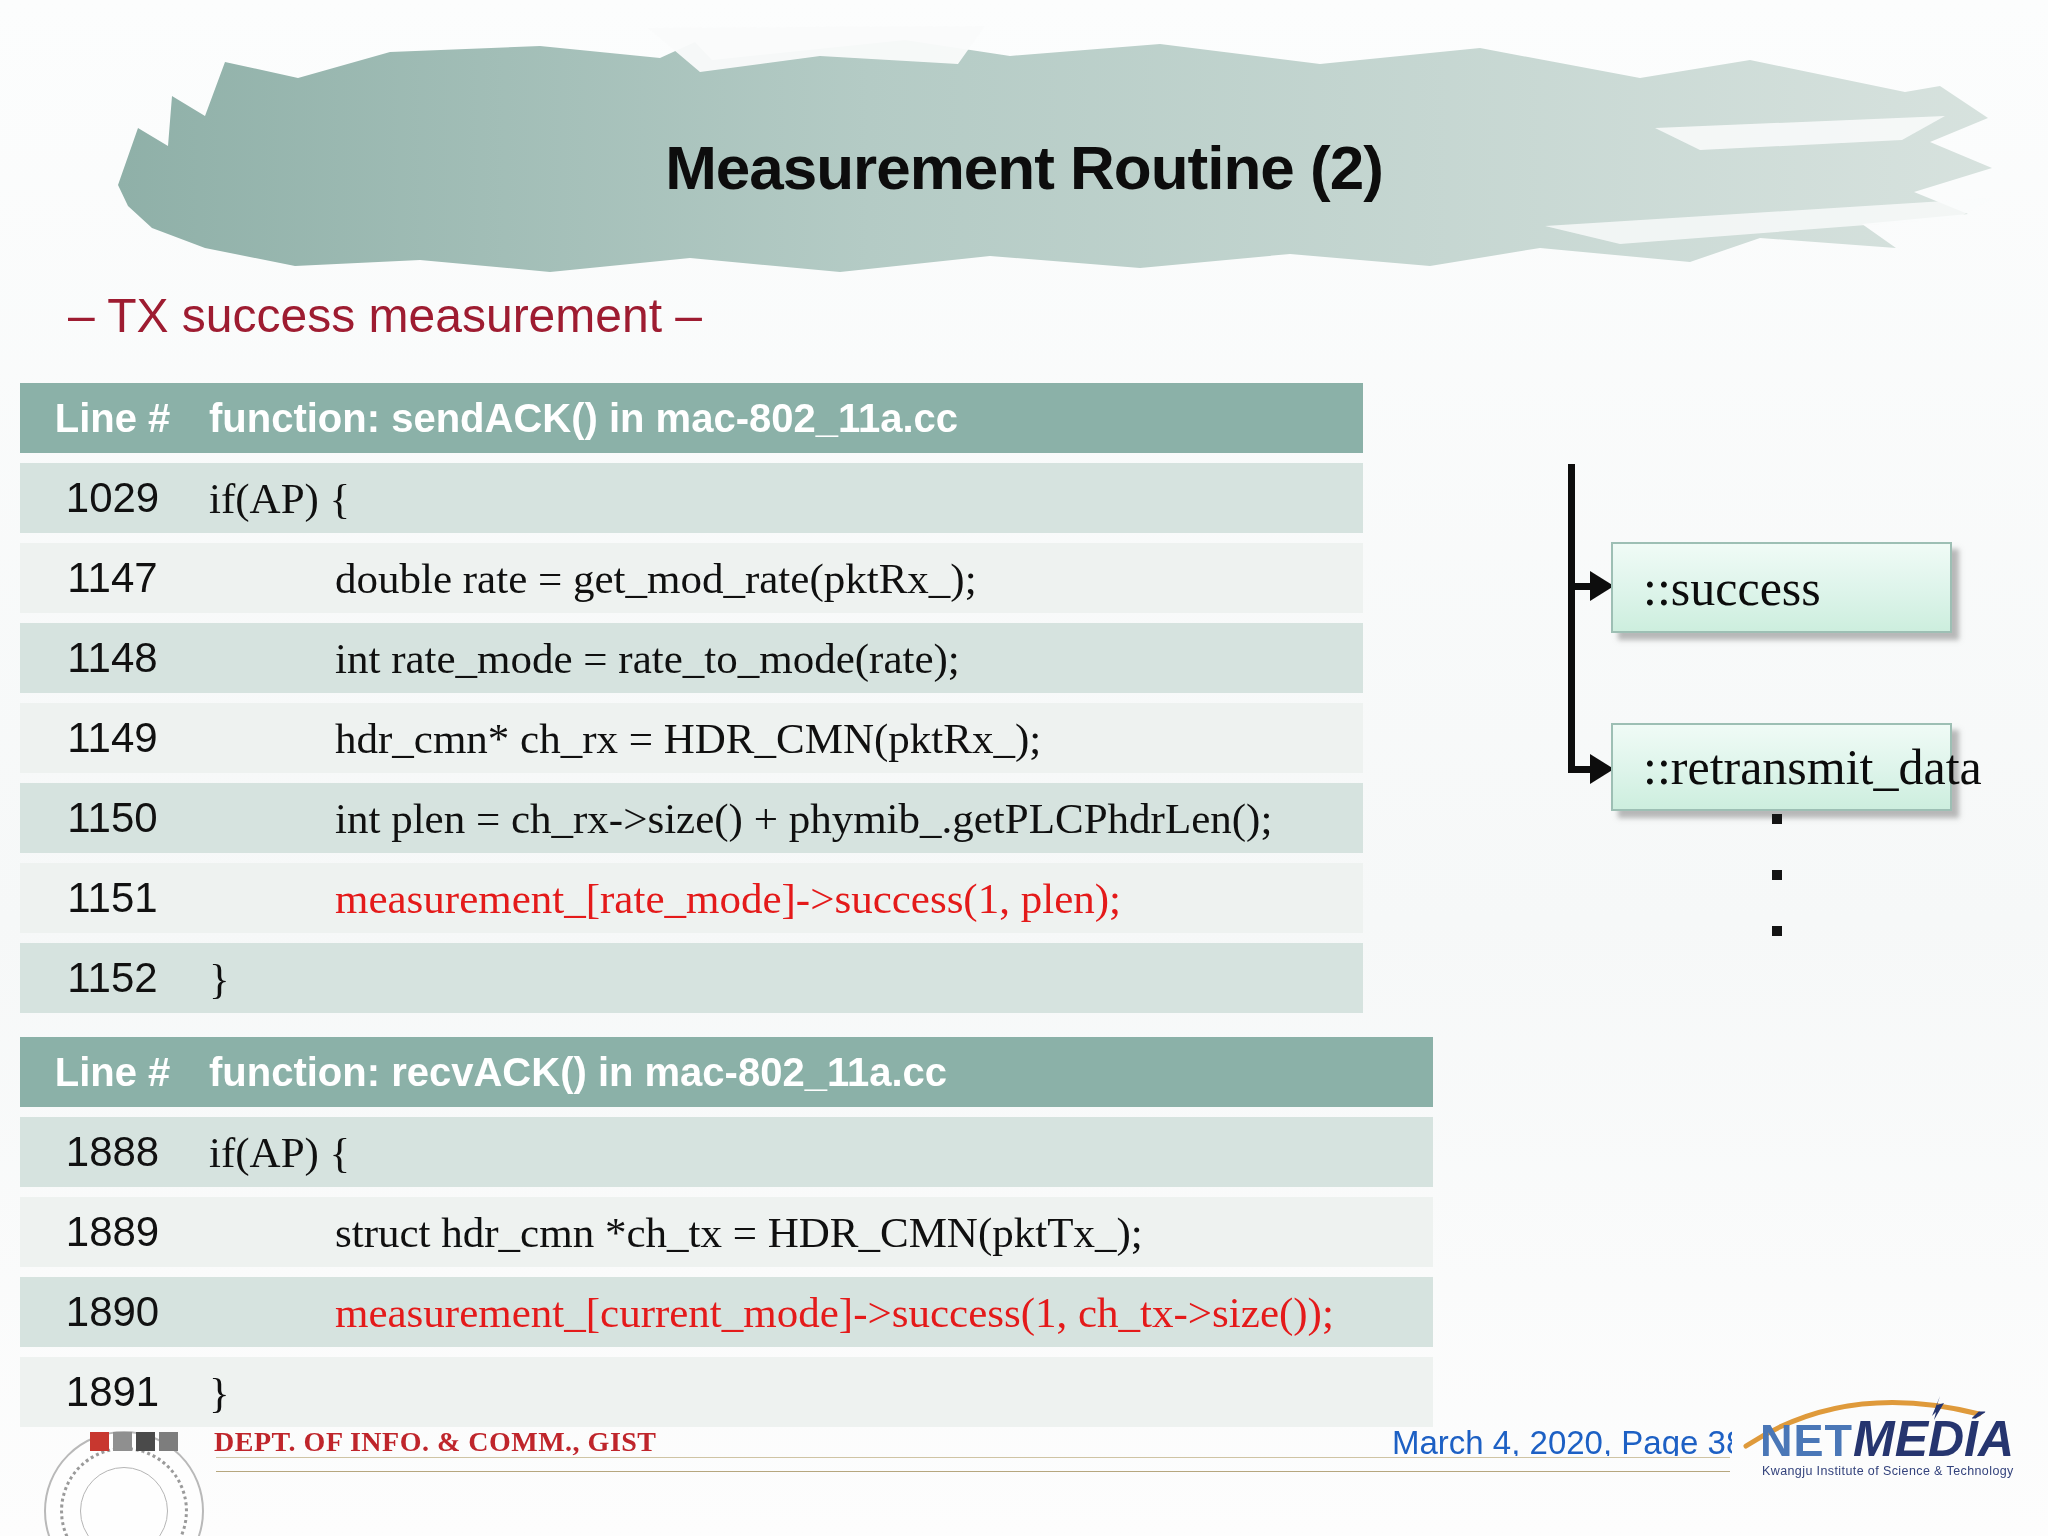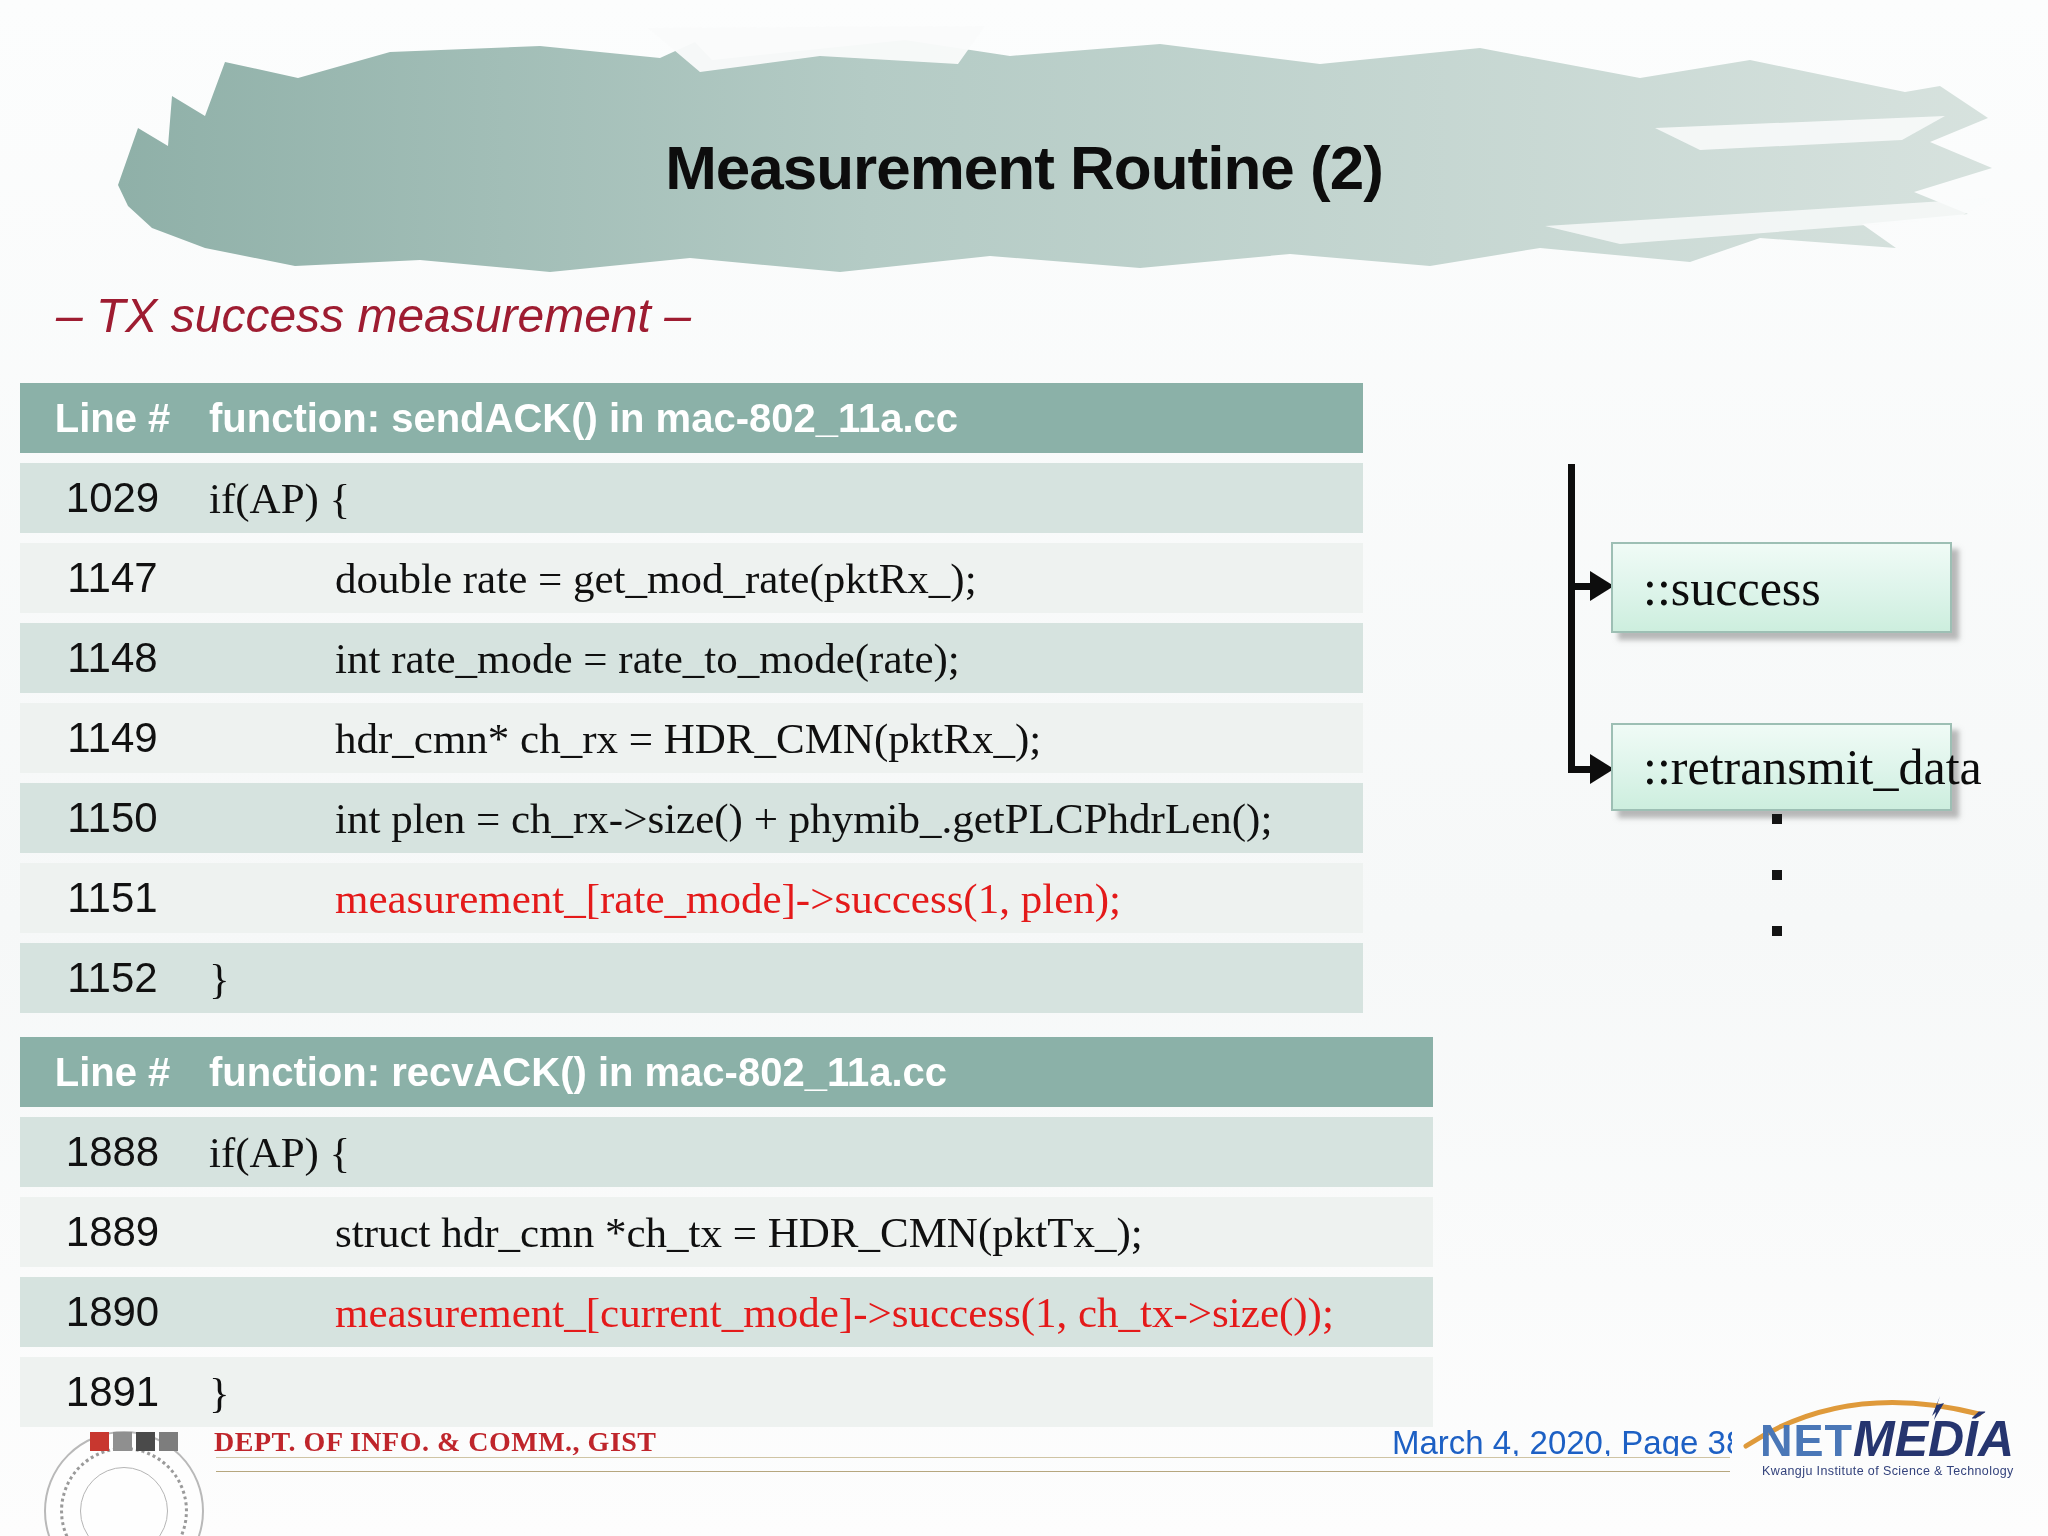--- a/index.html
+++ b/index.html
@@ -8,22 +8,22 @@
     background:linear-gradient(180deg,#fcfdfd 0%,#f6f8f8 60%,#fdfdfd 100%);
     font-family:"Liberation Sans",sans-serif;
   }
   
   .brush{position:absolute;left:0;top:0;width:2048px;height:330px;}
   .page-title{
     position:absolute;left:0;top:132px;width:2048px;text-align:center;
     font-size:62px;font-weight:bold;color:#0d0d0d;letter-spacing:-1px;
   }
   .subtitle{
-    position:absolute;left:56px;top:288px;
-    font-size:48px;color:#9e1c31;letter-spacing:0px;white-space:nowrap;font-style:italic;
+    position:absolute;left:68px;top:288px;
+    font-size:48px;color:#9e1c31;letter-spacing:0px;white-space:nowrap;
   }
   
   .ctable{position:absolute;display:flex;flex-direction:column;}
   .crow{display:flex;margin-bottom:10px;height:70px;flex:none;}
   .cell{display:flex;align-items:center;}
   .cell.linecol{width:185px;justify-content:center;flex:none;}
   .cell.codecol{flex:1;padding-left:4px;overflow:hidden;}
   .crow.head .cell{background:#8bb1a8;color:#ffffff;font-weight:bold;font-size:40px;}
   .crow.r-teal .cell{background:#d6e3df;}
   .crow.r-light .cell{background:#eef2f0;}

